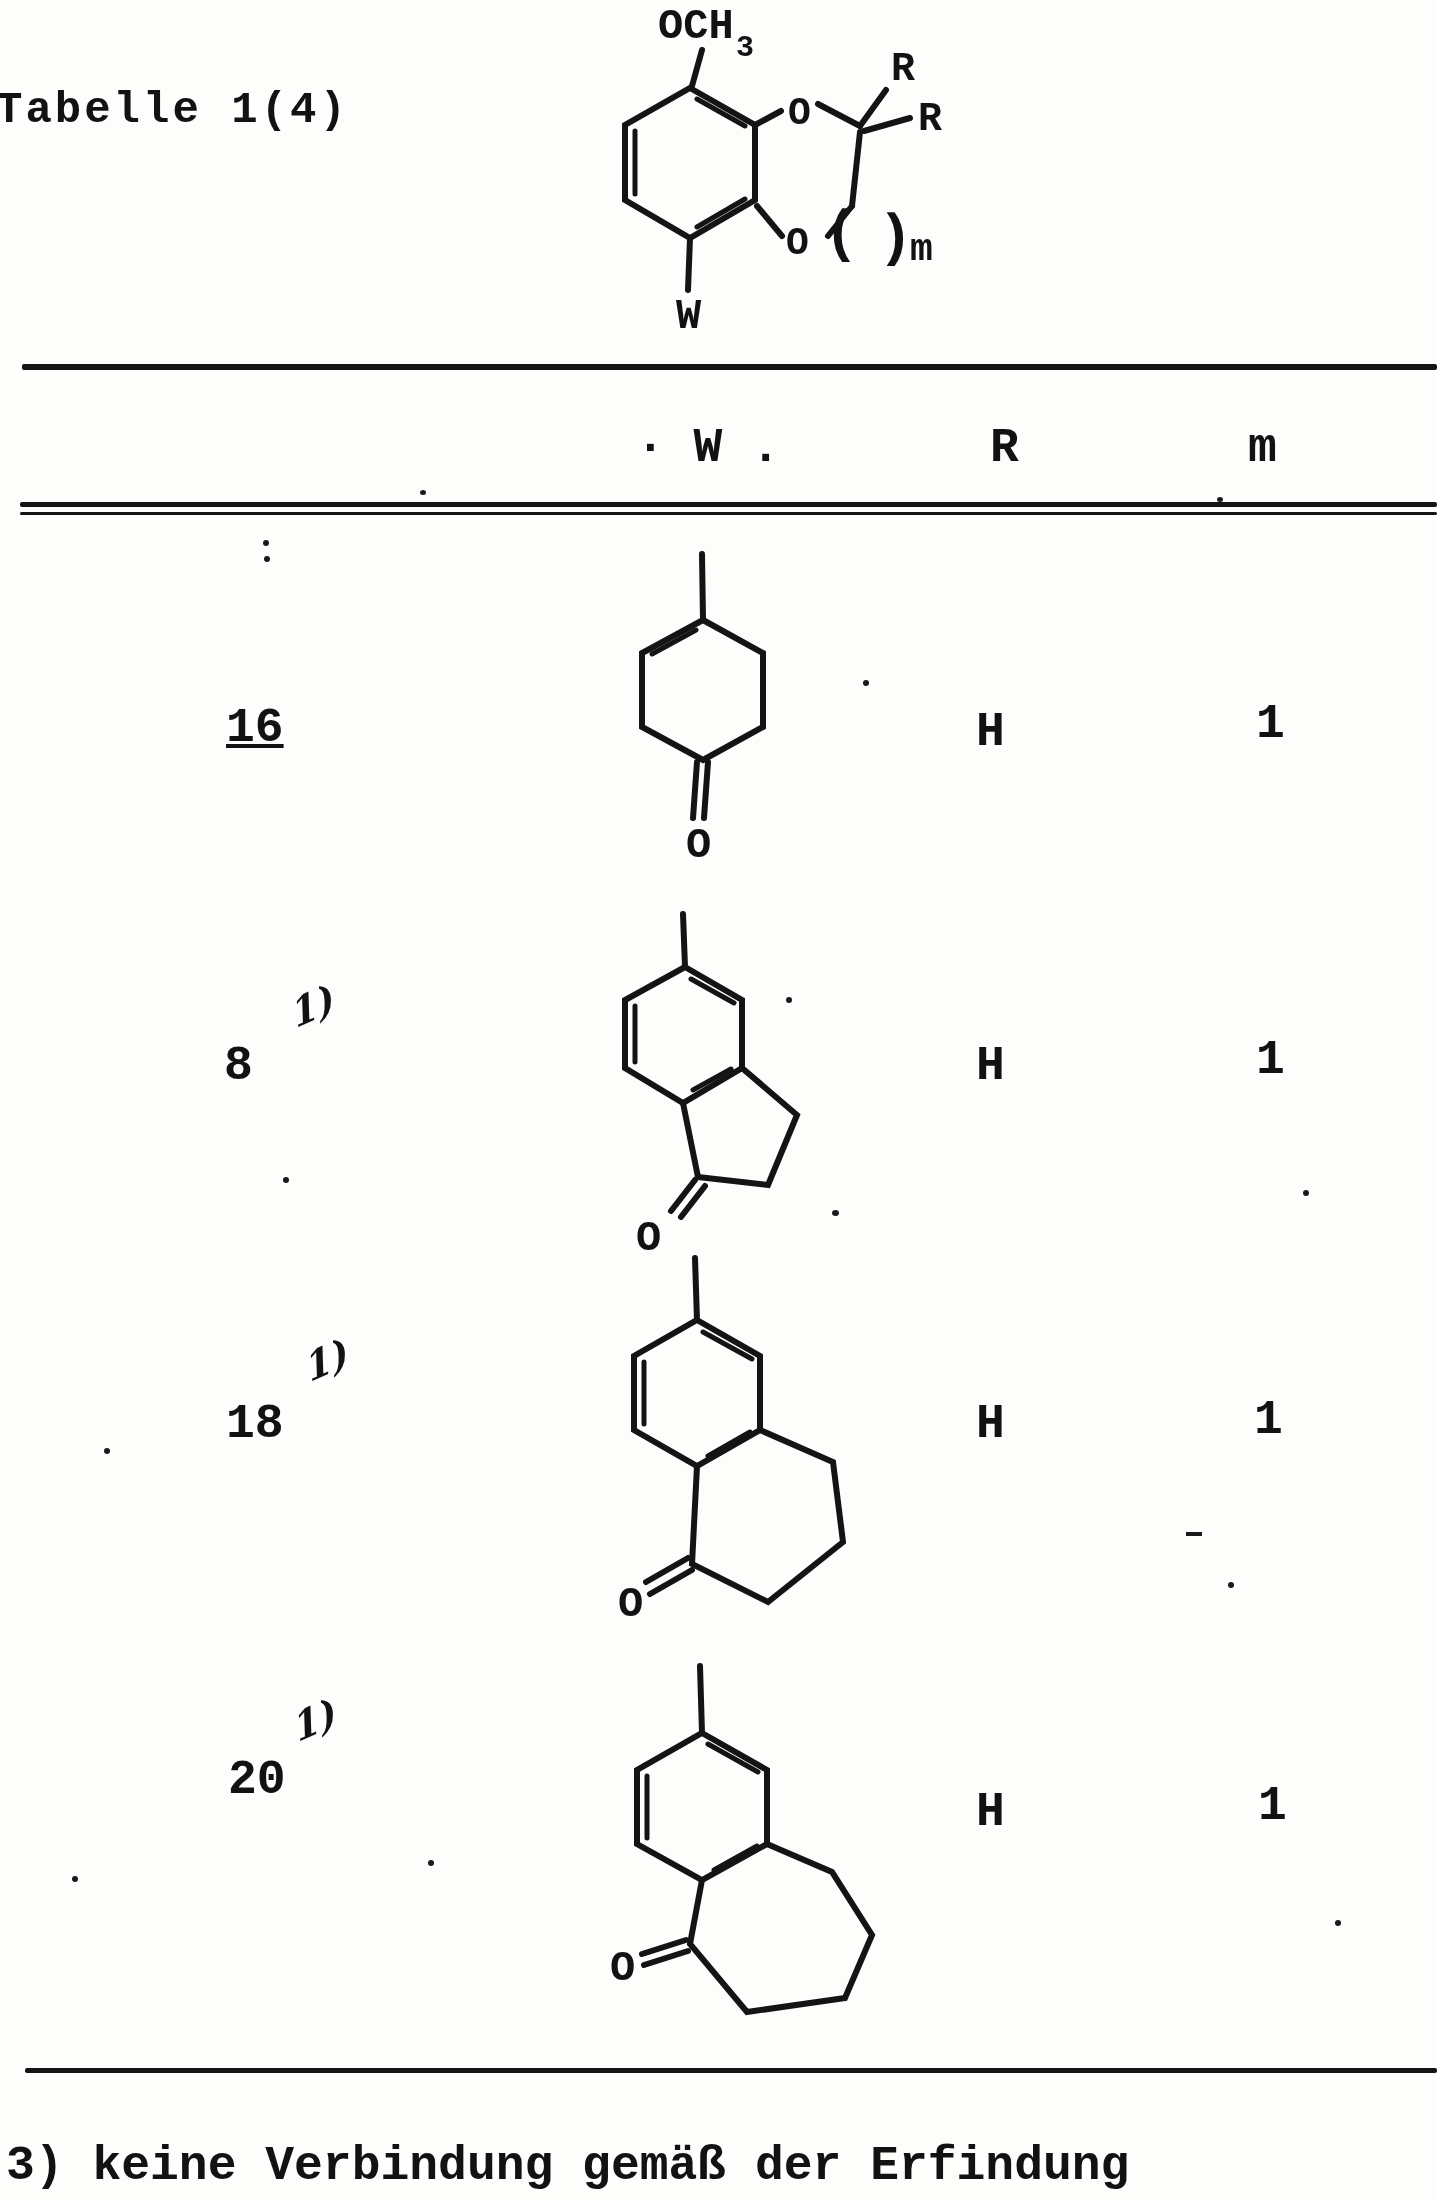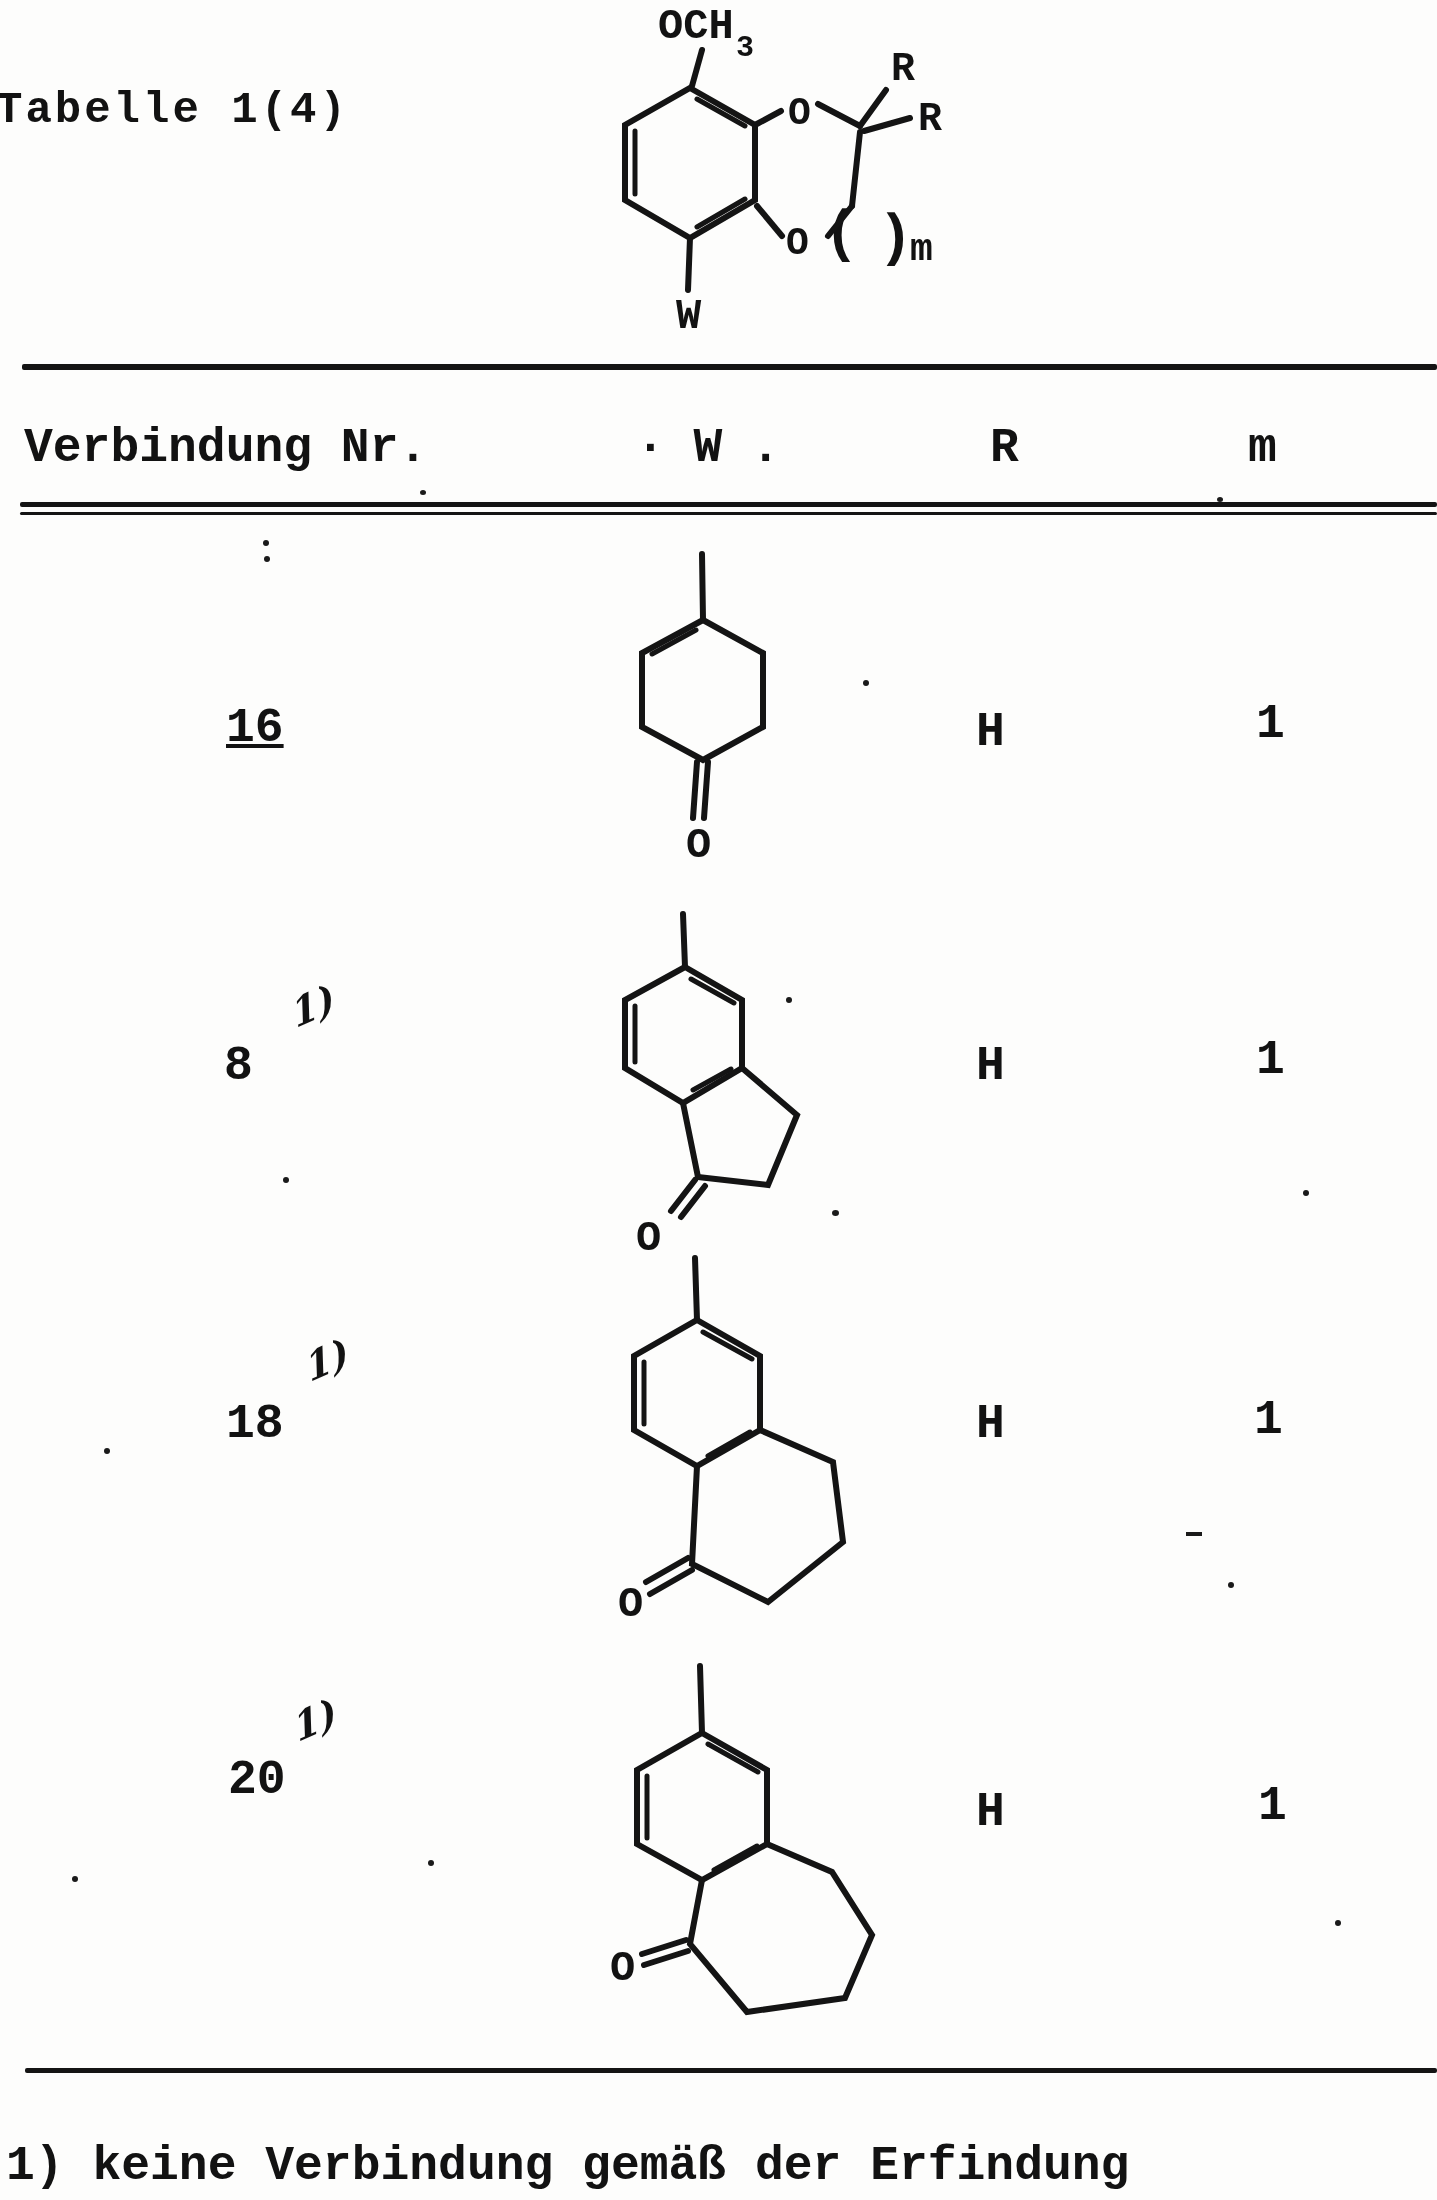--- a/index.html
+++ b/index.html
@@ -69,21 +69,20 @@
       <text class="atom" x="188" y="256" font-size="38">O</text>
       <line class="bond" x1="184" y1="238" x2="159" y2="208"></line>
 
       <line class="bond" x1="92" y1="240" x2="90" y2="292"></line>
       <text class="atom" x="78" y="330" font-size="42">W</text>
     </svg>
   </div>
 
   <div class="rule" style="left:22px;top:364px;width:1415px;height:6px;"></div>
 
-  <div class="txt t48" style="left:24px;top:424px;">Verbindung Nr.</div>
   <div class="txt t48" style="left:636px;top:424px;">· W .</div>
   <div class="txt t48" style="left:990px;top:424px;">R</div>
   <div class="txt t48" style="left:1248px;top:424px;">m</div>
 
   <div class="rule" style="left:20px;top:502px;width:1417px;height:5px;"></div>
   <div class="rule" style="left:20px;top:512px;width:1417px;height:3px;"></div>
 
   <div class="txt t48" style="left:226px;top:704px;text-decoration:underline;">16</div>
   <div class="struct" style="left:618px;top:542px;width:170px;height:335px;">
     <svg width="170" height="335" viewBox="0 0 170 335">
@@ -147,21 +146,21 @@
       <line class="bond" x1="86" y1="288" x2="42" y2="302"></line>
       <line class="bond" x1="88" y1="299" x2="44" y2="313"></line>
       <text class="atom" x="10" y="328" font-size="42">O</text>
     </svg>
   </div>
   <div class="txt t48" style="left:976px;top:1788px;">H</div>
   <div class="txt t48" style="left:1258px;top:1782px;">1</div>
 
   <div class="rule" style="left:25px;top:2068px;width:1412px;height:5px;"></div>
 
-  <div class="txt t48" style="left:6px;top:2142px;">1) keine Verbindung gemäß der Erfindung</div>
+  <div class="txt t48" style="left:6px;top:2142px;">3) keine Verbindung gemäß der Erfindung</div>
 
   <div class="speck" style="left:263px;top:540px;width:6px;height:6px;"></div>
   <div class="speck" style="left:264px;top:556px;width:6px;height:6px;"></div>
   <div class="speck" style="left:420px;top:490px;width:6px;height:5px;"></div>
   <div class="speck" style="left:1217px;top:497px;width:6px;height:5px;"></div>
   <div class="speck" style="left:863px;top:680px;width:6px;height:6px;"></div>
   <div class="speck" style="left:786px;top:997px;width:6px;height:6px;"></div>
   <div class="speck" style="left:832px;top:1210px;width:7px;height:6px;"></div>
   <div class="speck" style="left:283px;top:1177px;width:6px;height:6px;"></div>
   <div class="speck" style="left:1303px;top:1190px;width:6px;height:6px;"></div>

